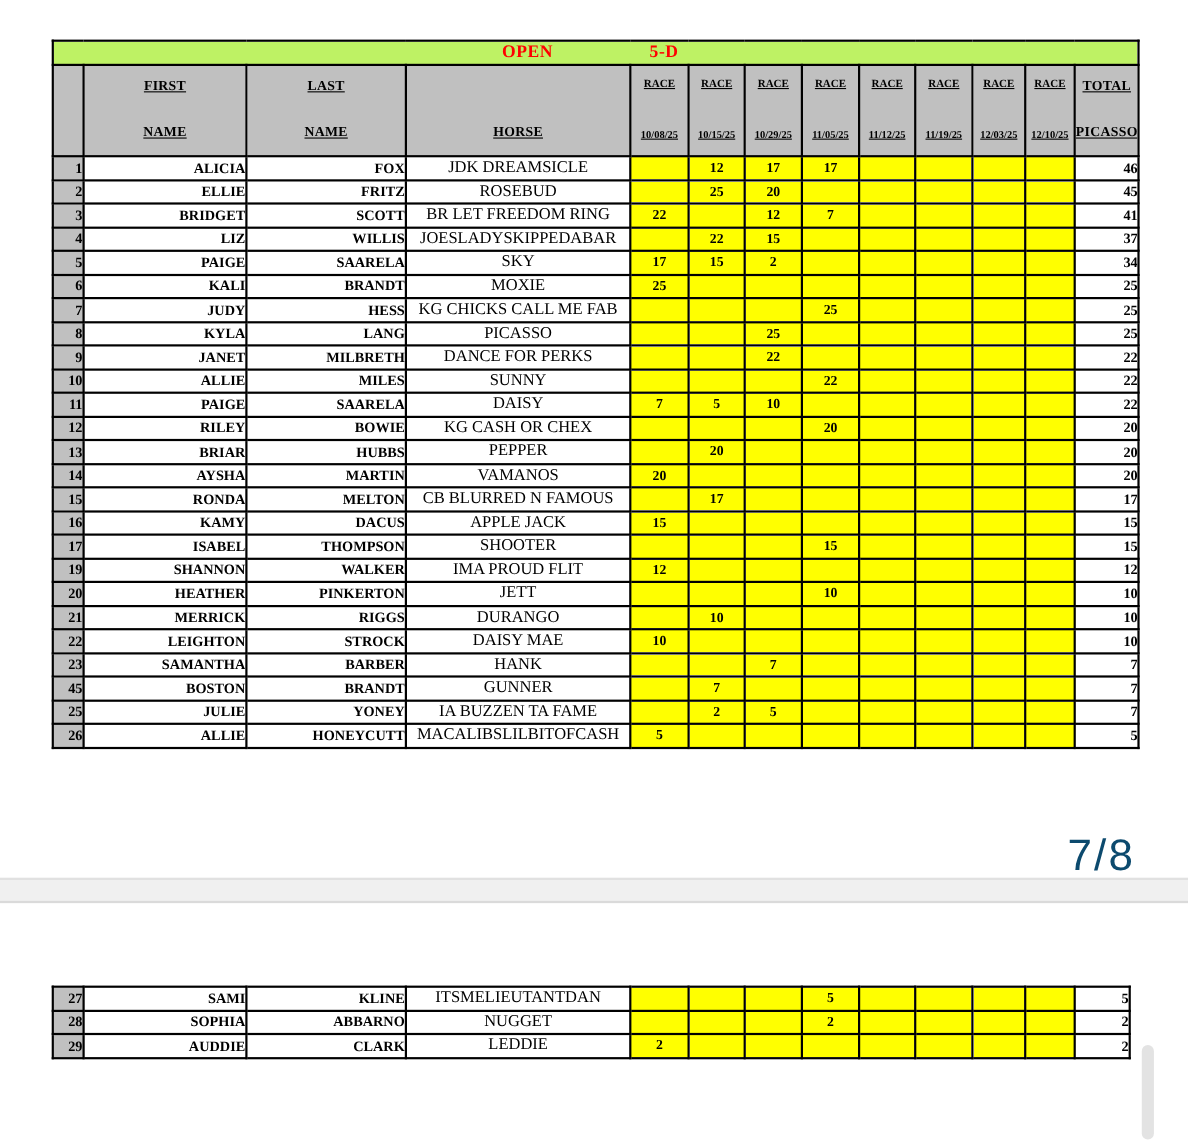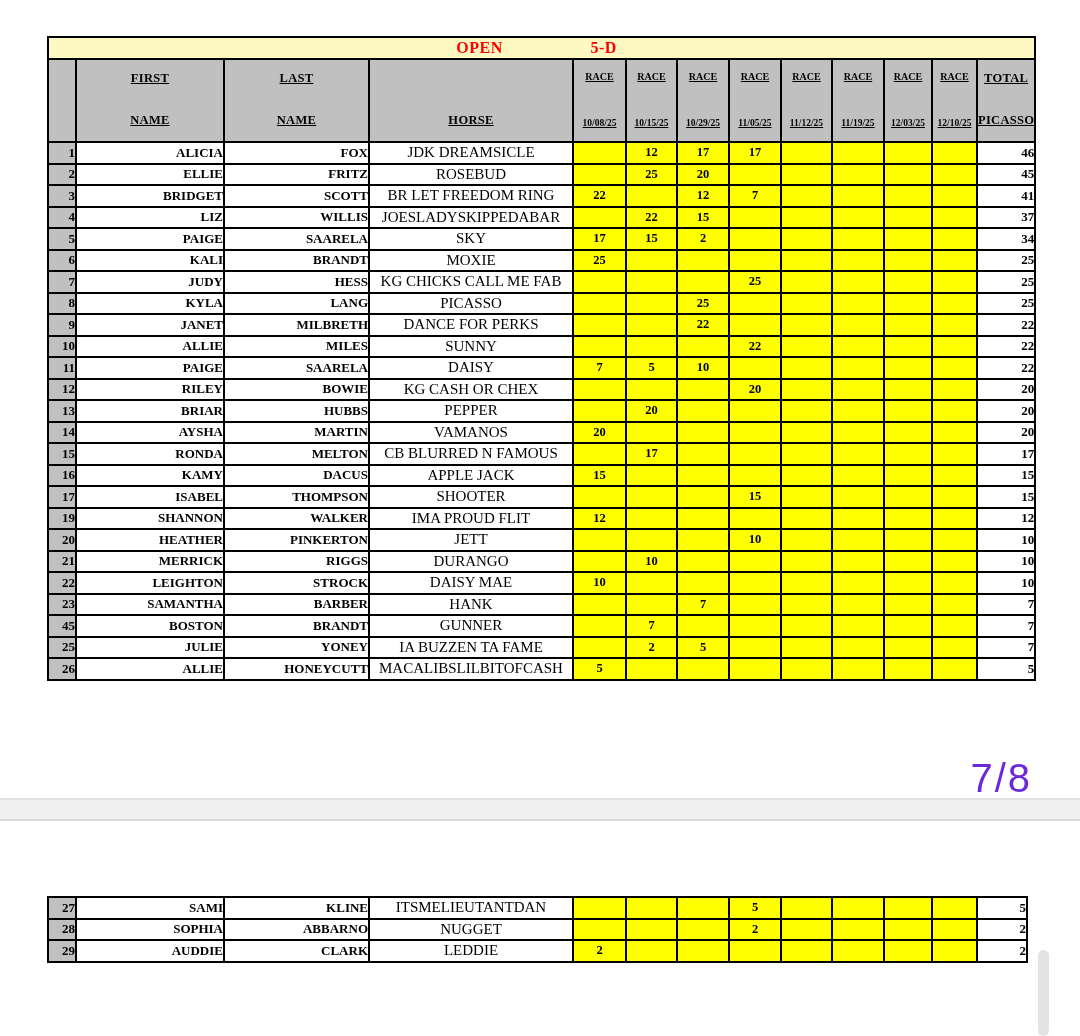--- a/index.html
+++ b/index.html
@@ -17,21 +17,21 @@
     border-collapse:collapse;table-layout:fixed;position:absolute;
     border:1px solid #000;
     background:#fff;
   }
   table.sheet td{
     border:2px solid #000;
     overflow:hidden;white-space:nowrap;
     padding:0;
     color:#000;
   }
-  tr.title-row td{height:20px;background:#fef9c3;border-bottom:2px solid #000;}
+  tr.title-row td{height:20px;background:#bef264;border-bottom:2px solid #000;}
   .title-wrap{position:relative;width:100%;height:100%;}
   .title-wrap span{
     position:absolute;top:50%;transform:translate(-50%,-50%);
     color:var(--accent);font-weight:bold;font-size:16px;letter-spacing:0.5px;
   }
   .t-open{left:43.7%;}
   .t-div{left:56.3%;text-align:center;}
   tr.head-row td{background:var(--hdr);height:81px;vertical-align:top;text-decoration:underline;}
   .stack{
     display:flex;flex-direction:column;justify-content:space-between;
@@ -44,21 +44,21 @@
   td.c-num{background:var(--hdr);text-align:right;padding-right:3px;font-weight:bold;font-size:13px;height:19.5px;}
   td.c-first,td.c-last{text-align:right;padding-left:3px;font-weight:bold;font-size:13px;height:19.5px;}
   td.c-horse{text-align:center;font-size:15px;height:19.5px;}
   td.c-pts{background:var(--hl);text-align:center;font-weight:bold;font-size:12.5px;height:19.5px;}
   td.c-total{text-align:right;padding-right:3px;font-weight:bold;font-size:13px;height:19.5px;}
   #page7-table{left:47px;top:36px;}
   #page8-table{left:47px;top:896px;}
   #page-indicator{
     position:absolute;top:756px;right:48px;
     font-family:"Liberation Sans", sans-serif;
-    font-size:40px;font-weight:400;color:#6d28d9;letter-spacing:2px;
+    font-size:40px;font-weight:400;color:#0c4a6e;letter-spacing:2px;
   }
   #page-gap{
     position:absolute;left:0;top:798px;width:1080px;height:19px;
     background:#f0f0f0;border-top:2px solid #e1e1e1;border-bottom:2px solid #dadada;
   }
   #scrollbar-thumb{
     position:absolute;right:31px;top:950px;width:11px;height:86px;
     border-radius:6px;background:#e3e3e3;
   }
 </style>

